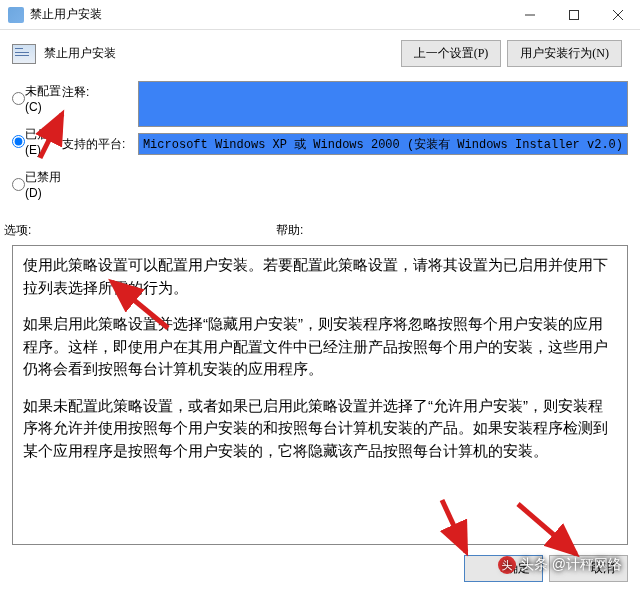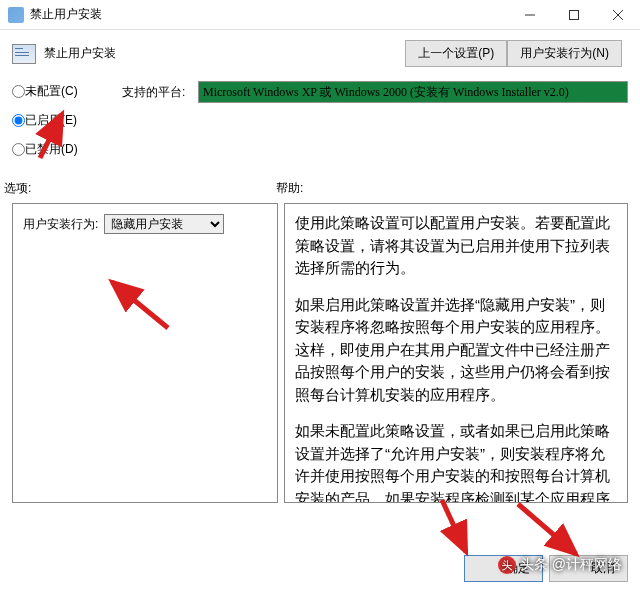--- a/index.html
+++ b/index.html
@@ -50,21 +50,21 @@
     position: relative;
   }
   .header-icon::before{
     content:"";position:absolute;left:2px;top:3px;width:8px;height:1.5px;background:#5577aa;
   }
   .header-icon::after{
     content:"";position:absolute;left:2px;top:7px;width:14px;height:1.5px;background:#5577aa;
     box-shadow:0 3px 0 #5577aa;
   }
   .header-title { flex: 1; font-size: 12px; }
-  .nav-buttons { display: flex; margin-right:6px;}
+  .nav-buttons { display: flex; gap: 6px; margin-right:6px;font-family:Liberation Serif, serif;}
   .btn {
     border: 1px solid #adadad;
     background: #e7e7e7;
     padding: 4px 12px;
     font-size: 12px;
     font-family: inherit;
     cursor: default;
   }
 
   
@@ -80,22 +80,22 @@
     padding-top: 2px;
   }
   .radio-row { display: flex; align-items: center; }
   .radio-row input { margin: 0; width:13px;height:13px;}
   .right-col { flex: 1; display: flex; flex-direction: column; gap: 6px; }
   .field-row { display: flex; align-items: flex-start; gap: 6px; }
   .field-label { width: 70px; padding-top: 3px; }
   .comment-box, .platform-box {
     flex: 1;
     border: 1px solid #919191;
-    background: #15803d;
-    font-family: Liberation Serif, serif;
+    background: #3b82f6;
+    font-family: Liberation Mono, monospace;
     font-size: 12px;
     resize: none;
   }
   .comment-box { height: 46px; padding:2px 4px;}
   .platform-box { height: 22px; padding:2px 4px; white-space:nowrap; overflow:hidden;}
 
   .options-header {
     display: flex;
     padding: 12px 12px 6px 4px;
     align-items: flex-end;
@@ -210,40 +210,36 @@
       <input type="radio" name="state" checked="" style="">
       <span>已启用(E)</span>
     </label>
     <label class="radio-row">
       <input type="radio" name="state" style="">
       <span>已禁用(D)</span>
     </label>
   </div>
   <div class="right-col">
     <div class="field-row">
+      <span class="field-label">注释:</span>
+      <textarea class="comment-box" style=""></textarea>
+    </div>
+    <div class="field-row">
       <span class="field-label">支持的平台:</span>
       <div class="platform-box">Microsoft Windows XP 或 Windows 2000 (安装有 Windows Installer v2.0)</div>
     </div>
   </div>
 </div>
 
 <div class="options-header">
   <span class="lbl-options">选项:</span>
   <span>帮助:</span>
 </div>
 
 <div class="lower">
-  <div class="options-box">
-    <div class="option-row">
-      <span>用户安装行为:</span>
-      <select class="combo">
-        <option selected="">隐藏用户安装</option>
-      </select>
-    </div>
-  </div>
   <div class="help-box">
     <p>使用此策略设置可以配置用户安装。若要配置此策略设置，请将其设置为已启用并使用下拉列表选择所需的行为。</p>
     <p>如果启用此策略设置并选择“隐藏用户安装”，则安装程序将忽略按照每个用户安装的应用程序。这样，即使用户在其用户配置文件中已经注册产品按照每个用户的安装，这些用户仍将会看到按照每台计算机安装的应用程序。</p>
     <p>如果未配置此策略设置，或者如果已启用此策略设置并选择了“允许用户安装”，则安装程序将允许并使用按照每个用户安装的和按照每台计算机安装的产品。如果安装程序检测到某个应用程序是按照每个用户安装的，它将隐藏该产品按照每台计算机的安装。</p>
   </div>
 </div>
 
 <div class="footer">
   <button class="btn btn-primary">确定</button>
   <button class="btn">取消</button>

